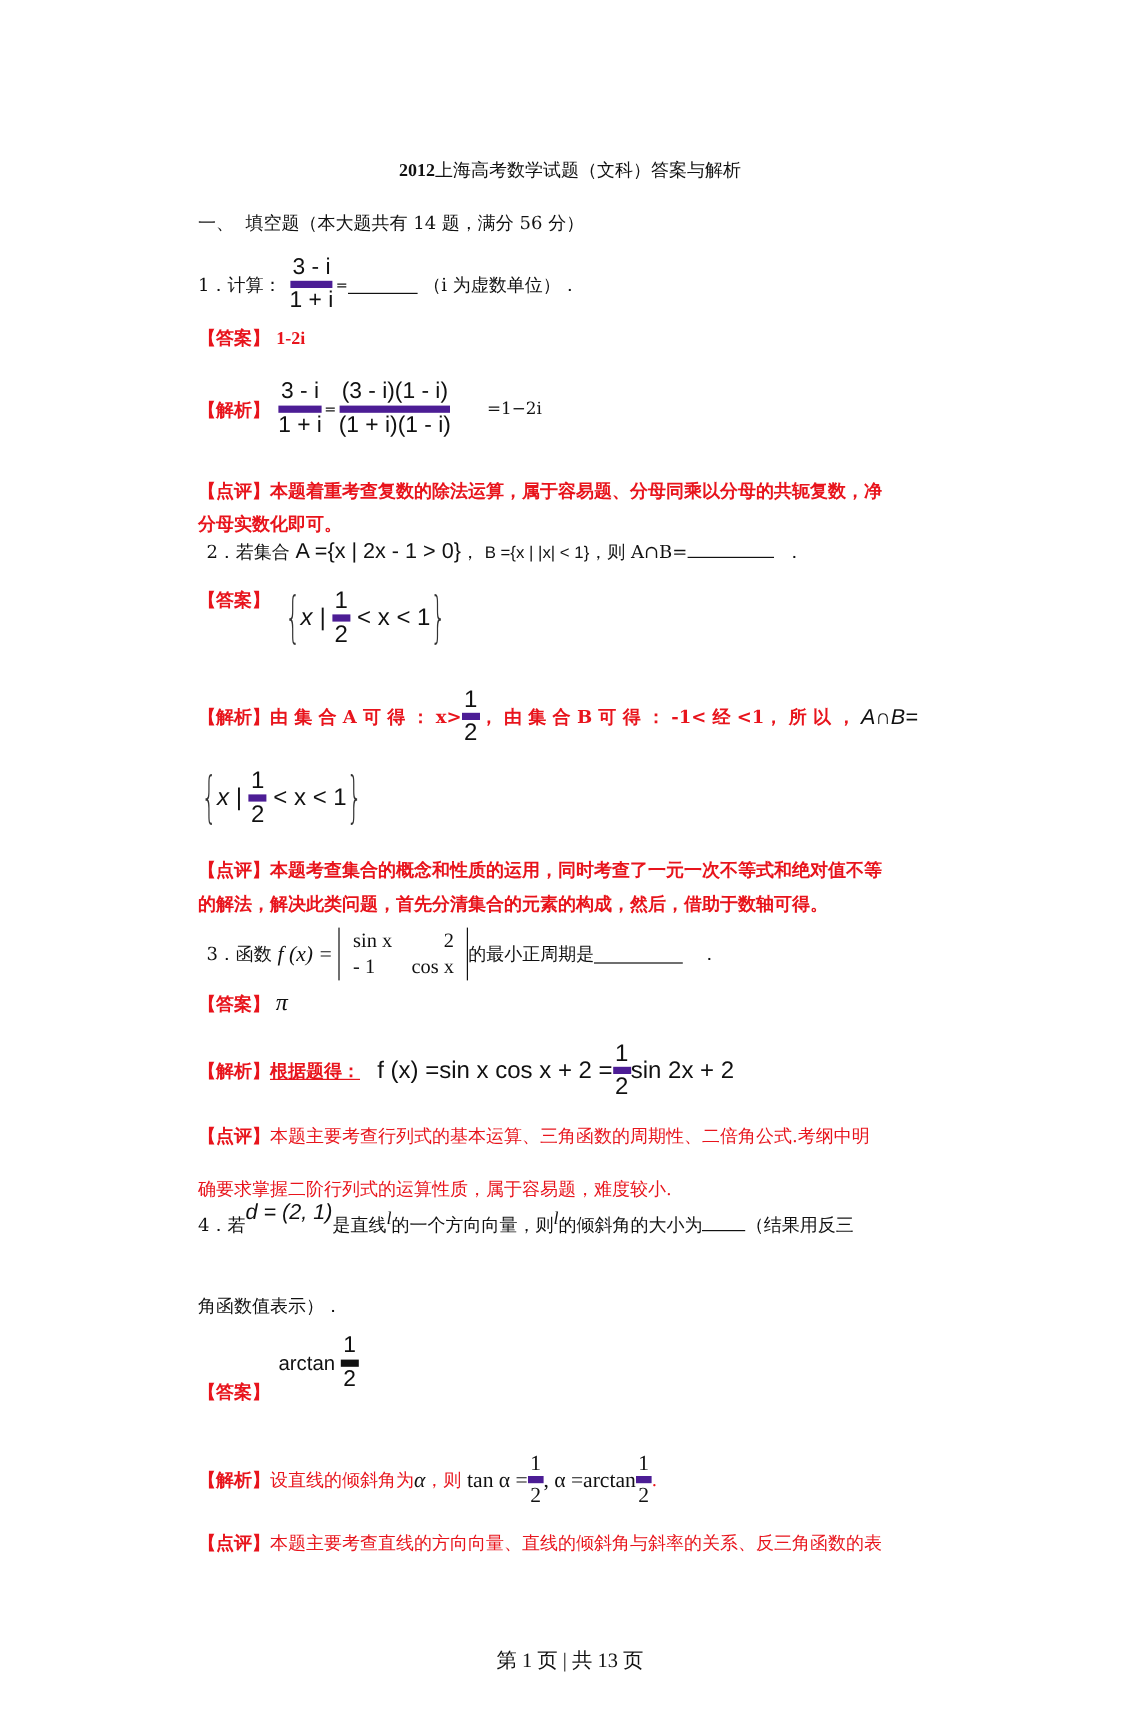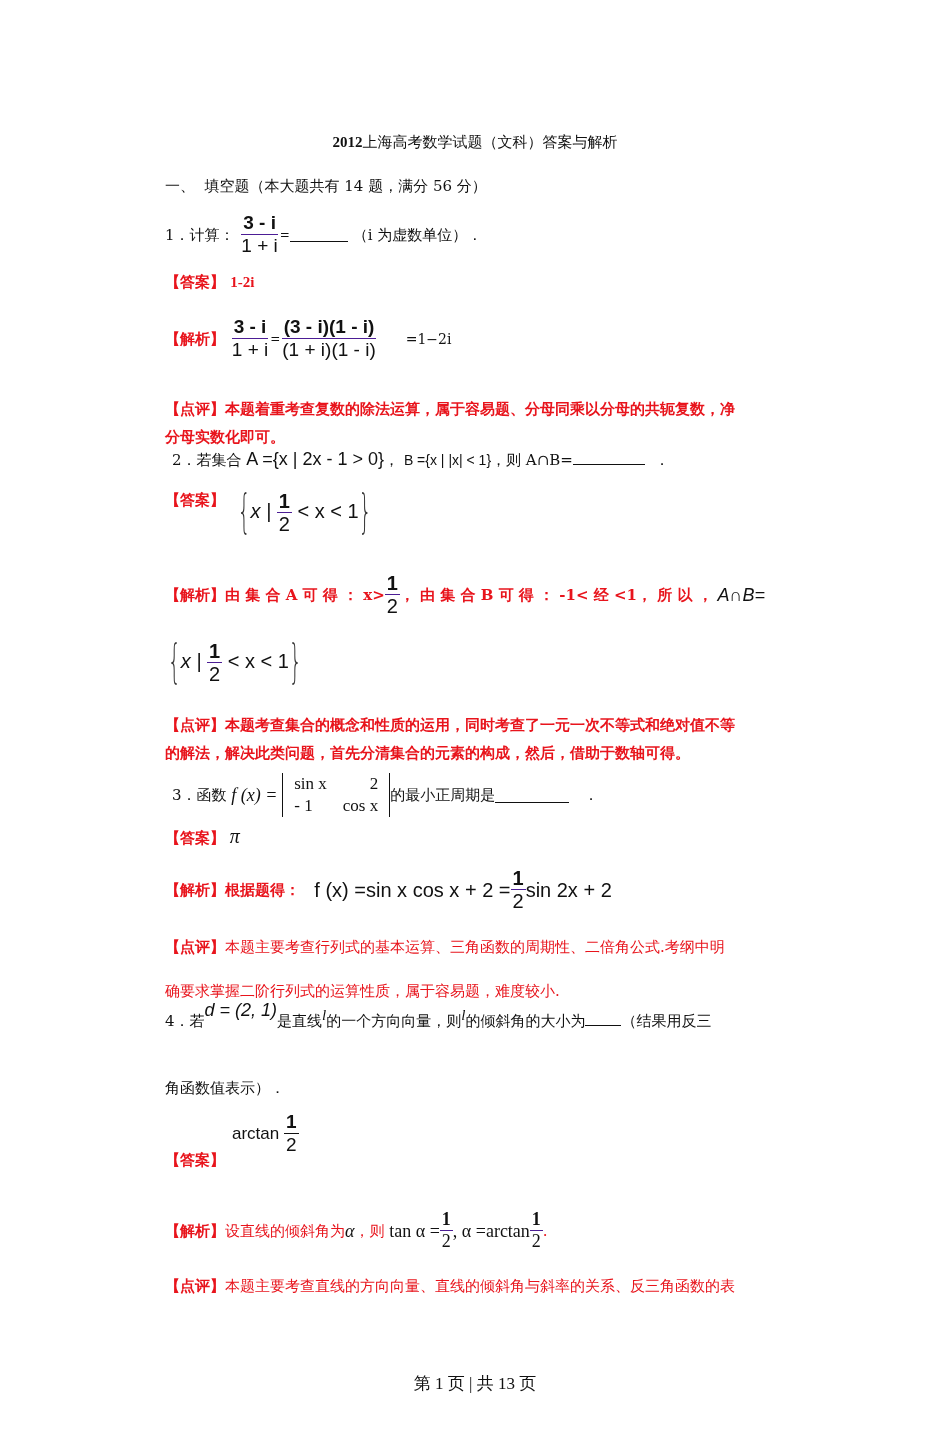--- a/index.html
+++ b/index.html
@@ -8,21 +8,21 @@
   .abs { position: absolute; white-space: nowrap; }
   .title { left: 0; width: 950px; top: 133px; text-align: center; font-size: 15px; }
   .title b { font-family: "Liberation Serif", serif; font-weight: bold; }
   .txt { font-size: 15px; line-height: 20px; }
   .red { color: #e8141c; }
   .redb { color: #e8141c; font-weight: bold; }
   .math { font-family: "Liberation Serif", serif; }
   .mathsans { font-family: "Liberation Sans", sans-serif; }
   .it { font-style: italic; }
   .frac { display: inline-flex; flex-direction: column; align-items: center; vertical-align: middle; }
-  .frac .num { border-bottom: 1px solid #4c1d95; padding: 0 2px; line-height: 1.1; font-weight: bold; }
+  .frac .num { border-bottom: 6px solid #4c1d95; padding: 0 2px; line-height: 1.1; }
   .frac .den { padding: 0 2px; line-height: 1.15; }
   .blank { display: inline-block; border-bottom: 1px solid #111; height: 14px; vertical-align: baseline; }
   .brace { font-family: "DejaVu Sans", sans-serif; font-weight: 200; transform: scaleY(2.3); display: inline-block; color: #333; }
   .det { display: inline-block; border-left: 1px solid #111; border-right: 1px solid #111; padding: 0 3px; vertical-align: middle; }
   .det td { padding: 0 8px; font-family: "Liberation Serif", serif; font-size: 17px; line-height: 22px; }
   .footer { left: 0; width: 950px; top: 1372px; text-align: center; font-size: 17px; font-family: "Liberation Serif", serif; }
 </style>
 </head>
 <body>
 
@@ -119,21 +119,21 @@
         </tr>
   </tbody></table><span style="vertical-align:middle;">的最小正周期是</span><span class="blank" style="width:74px;vertical-align:middle;"></span>&nbsp;&nbsp;&nbsp;<span style="vertical-align:middle;">．</span>
 </div>
 
 <div class="abs txt" style="left:165px;top:826px;">
   <span class="redb">【答案】</span>
   <span class="math it" style="font-size:20px;">π</span>
 </div>
 
 <div class="abs txt" style="left:165px;top:867px;">
-  <span class="redb" style="vertical-align:middle;">【解析】</span><span class="redb" style="vertical-align:middle;">根据题得：</span>&nbsp;&nbsp;
+  <span class="redb" style="vertical-align:middle;">【解析】</span><span class="redb" style="vertical-align:middle;text-decoration:underline;">根据题得：</span>&nbsp;&nbsp;
   <span class="mathsans" style="font-size:20px;vertical-align:middle;">f (x) =sin x cos x + 2 =</span><span class="frac mathsans" style="font-size:20px;">
       <span class="num">1</span>
       <span class="den">2</span>
     </span><span class="mathsans" style="font-size:20px;vertical-align:middle;">sin 2x + 2</span>
 </div>
 
 <div class="abs txt red" style="left:165px;top:925px;line-height:44px;">
   <div><span class="redb">【点评】</span><span>本题主要考查行列式的基本运算、三角函数的周期性、二倍角公式.考纲中明</span></div>
   <div>确要求掌握二阶行列式的运算性质，属于容易题，难度较小.</div>
 </div>

